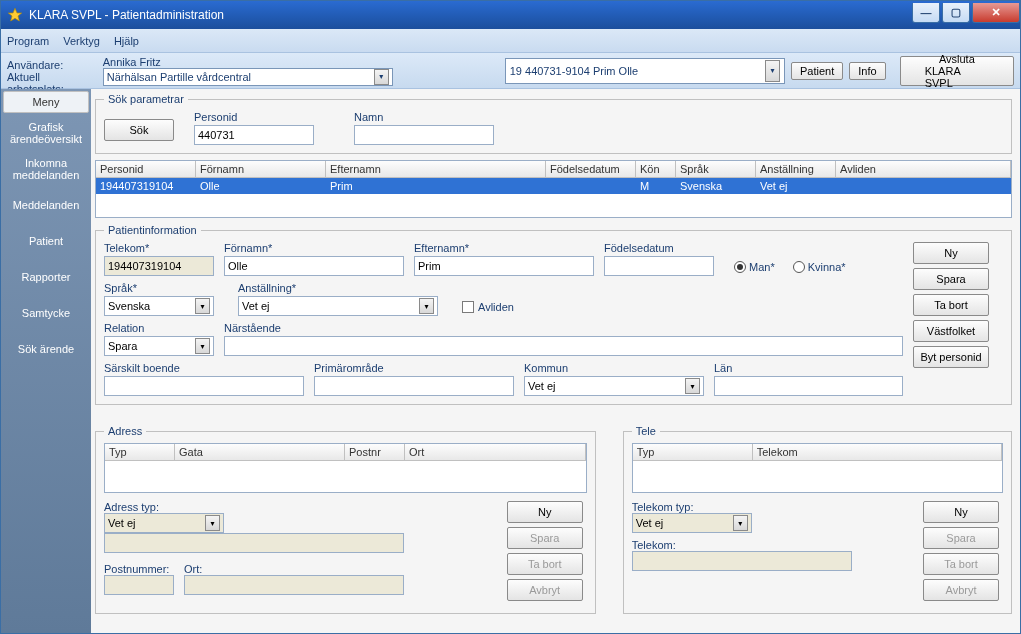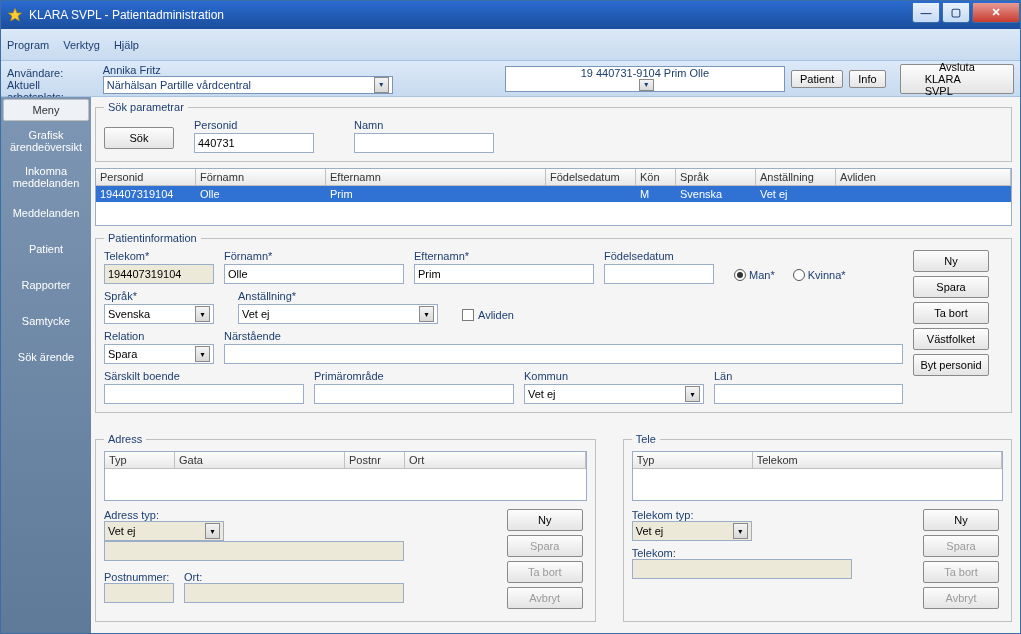--- a/index.html
+++ b/index.html
@@ -12,21 +12,21 @@
   .titlebar .star { width:16px; height:16px; margin-right:6px; }
   .titlebar-title { flex:1; font-size:12px; }
   .win-btns { display:flex; height:20px; margin-top:-4px; }
   .win-btn { width:30px; height:20px; margin-left:2px; border:1px solid #3a6ea5; border-top:none;
     background:linear-gradient(to bottom,#e9f1fb,#c5dbf4); display:flex; align-items:center; justify-content:center;
     color:#2b4b77; font-weight:bold; font-size:11px; border-radius:0 0 3px 3px;}
   .win-btn.close { background:linear-gradient(to bottom,#e79a95,#c83b2e); color:#fff; width:48px;}
   .win-btn.max { width:28px; }
   .win-btn.min { width:28px; }
 
-  .menubar { height:32px; background:linear-gradient(to bottom,#dbe8f7,#c9dbf0);
+  .menubar { height:24px; background:linear-gradient(to bottom,#dbe8f7,#c9dbf0);
     display:flex; align-items:center; padding:0 6px; border-bottom:1px solid #a9c2e0; color:#1c3e70;}
   .menubar span { margin-right:14px; }
 
   .infobar { height:36px; background:linear-gradient(to bottom,#dce9f8,#c7daef);
     display:flex; align-items:center; padding:2px 6px; border-bottom:1px solid #a9c2e0; color:#1c3e70;}
   .infobar .labels { display:flex; flex-direction:column; margin-right:6px;margin-top:12px; }
   .infobar .values { display:flex; flex-direction:column; }
   .workplace-select { width:290px; height:18px; border:1px solid #7a96b8; background:#fff; display:flex;
     align-items:center; padding:0 3px; justify-content:space-between;}
   .big-combo { margin-left:auto; width:290px; height:26px; border:1px solid #7a96b8; background:#fff;
@@ -111,21 +111,21 @@
       <span>Användare:</span>
       <span>Aktuell arbetsplats:</span>
     </div>
     <div class="values">
       <span>Annika Fritz</span>
       <div class="workplace-select">
         <span>Närhälsan Partille vårdcentral</span>
         <span class="dd-arrow">▾</span>
       </div>
     </div>
-    <div class="big-combo" style="margin-left:112px;flex-direction:column;">
+    <div class="big-combo" style="margin-left:112px;">
       <span>19 440731-9104 Prim Olle</span>
       <span class="dd-arrow" style="height:22px;">▾</span>
     </div>
     <div class="btn">Patient</div>
     <div class="btn">Info</div>
     <div class="btn btn-tall" style="margin-left:14px;">
       <span>Avsluta</span>
       <span>KLARA SVPL</span>
     </div>
   </div>

